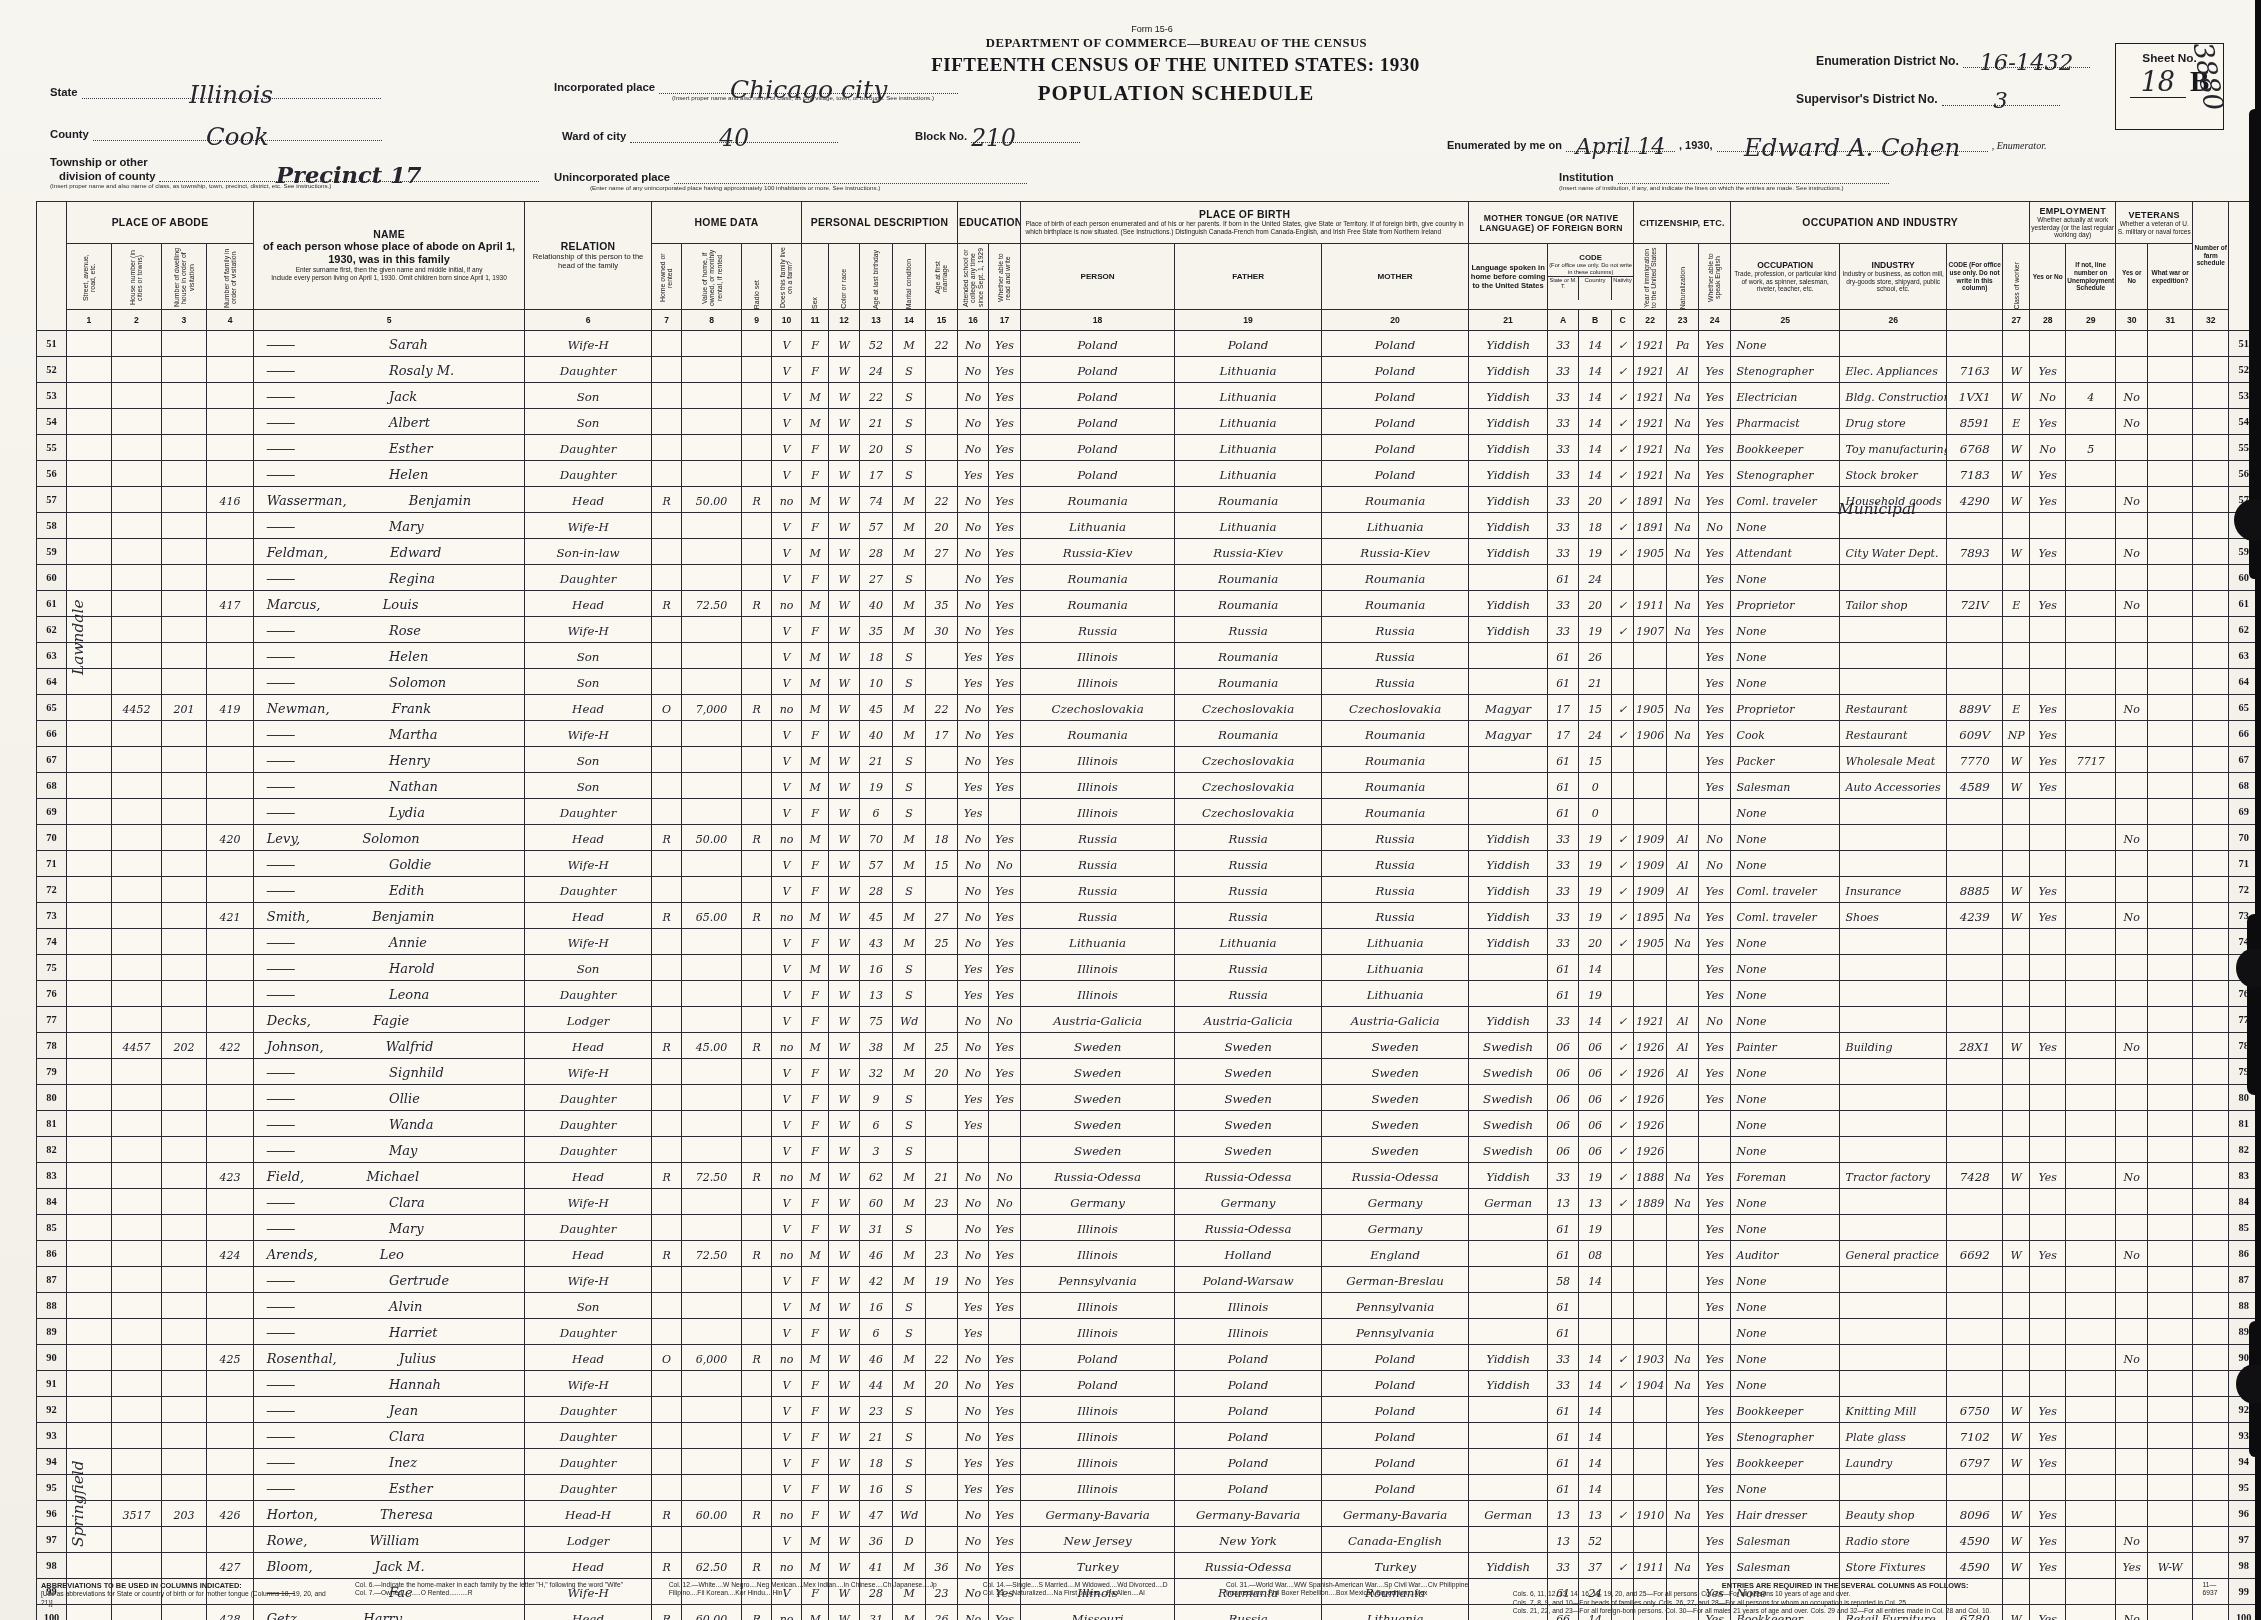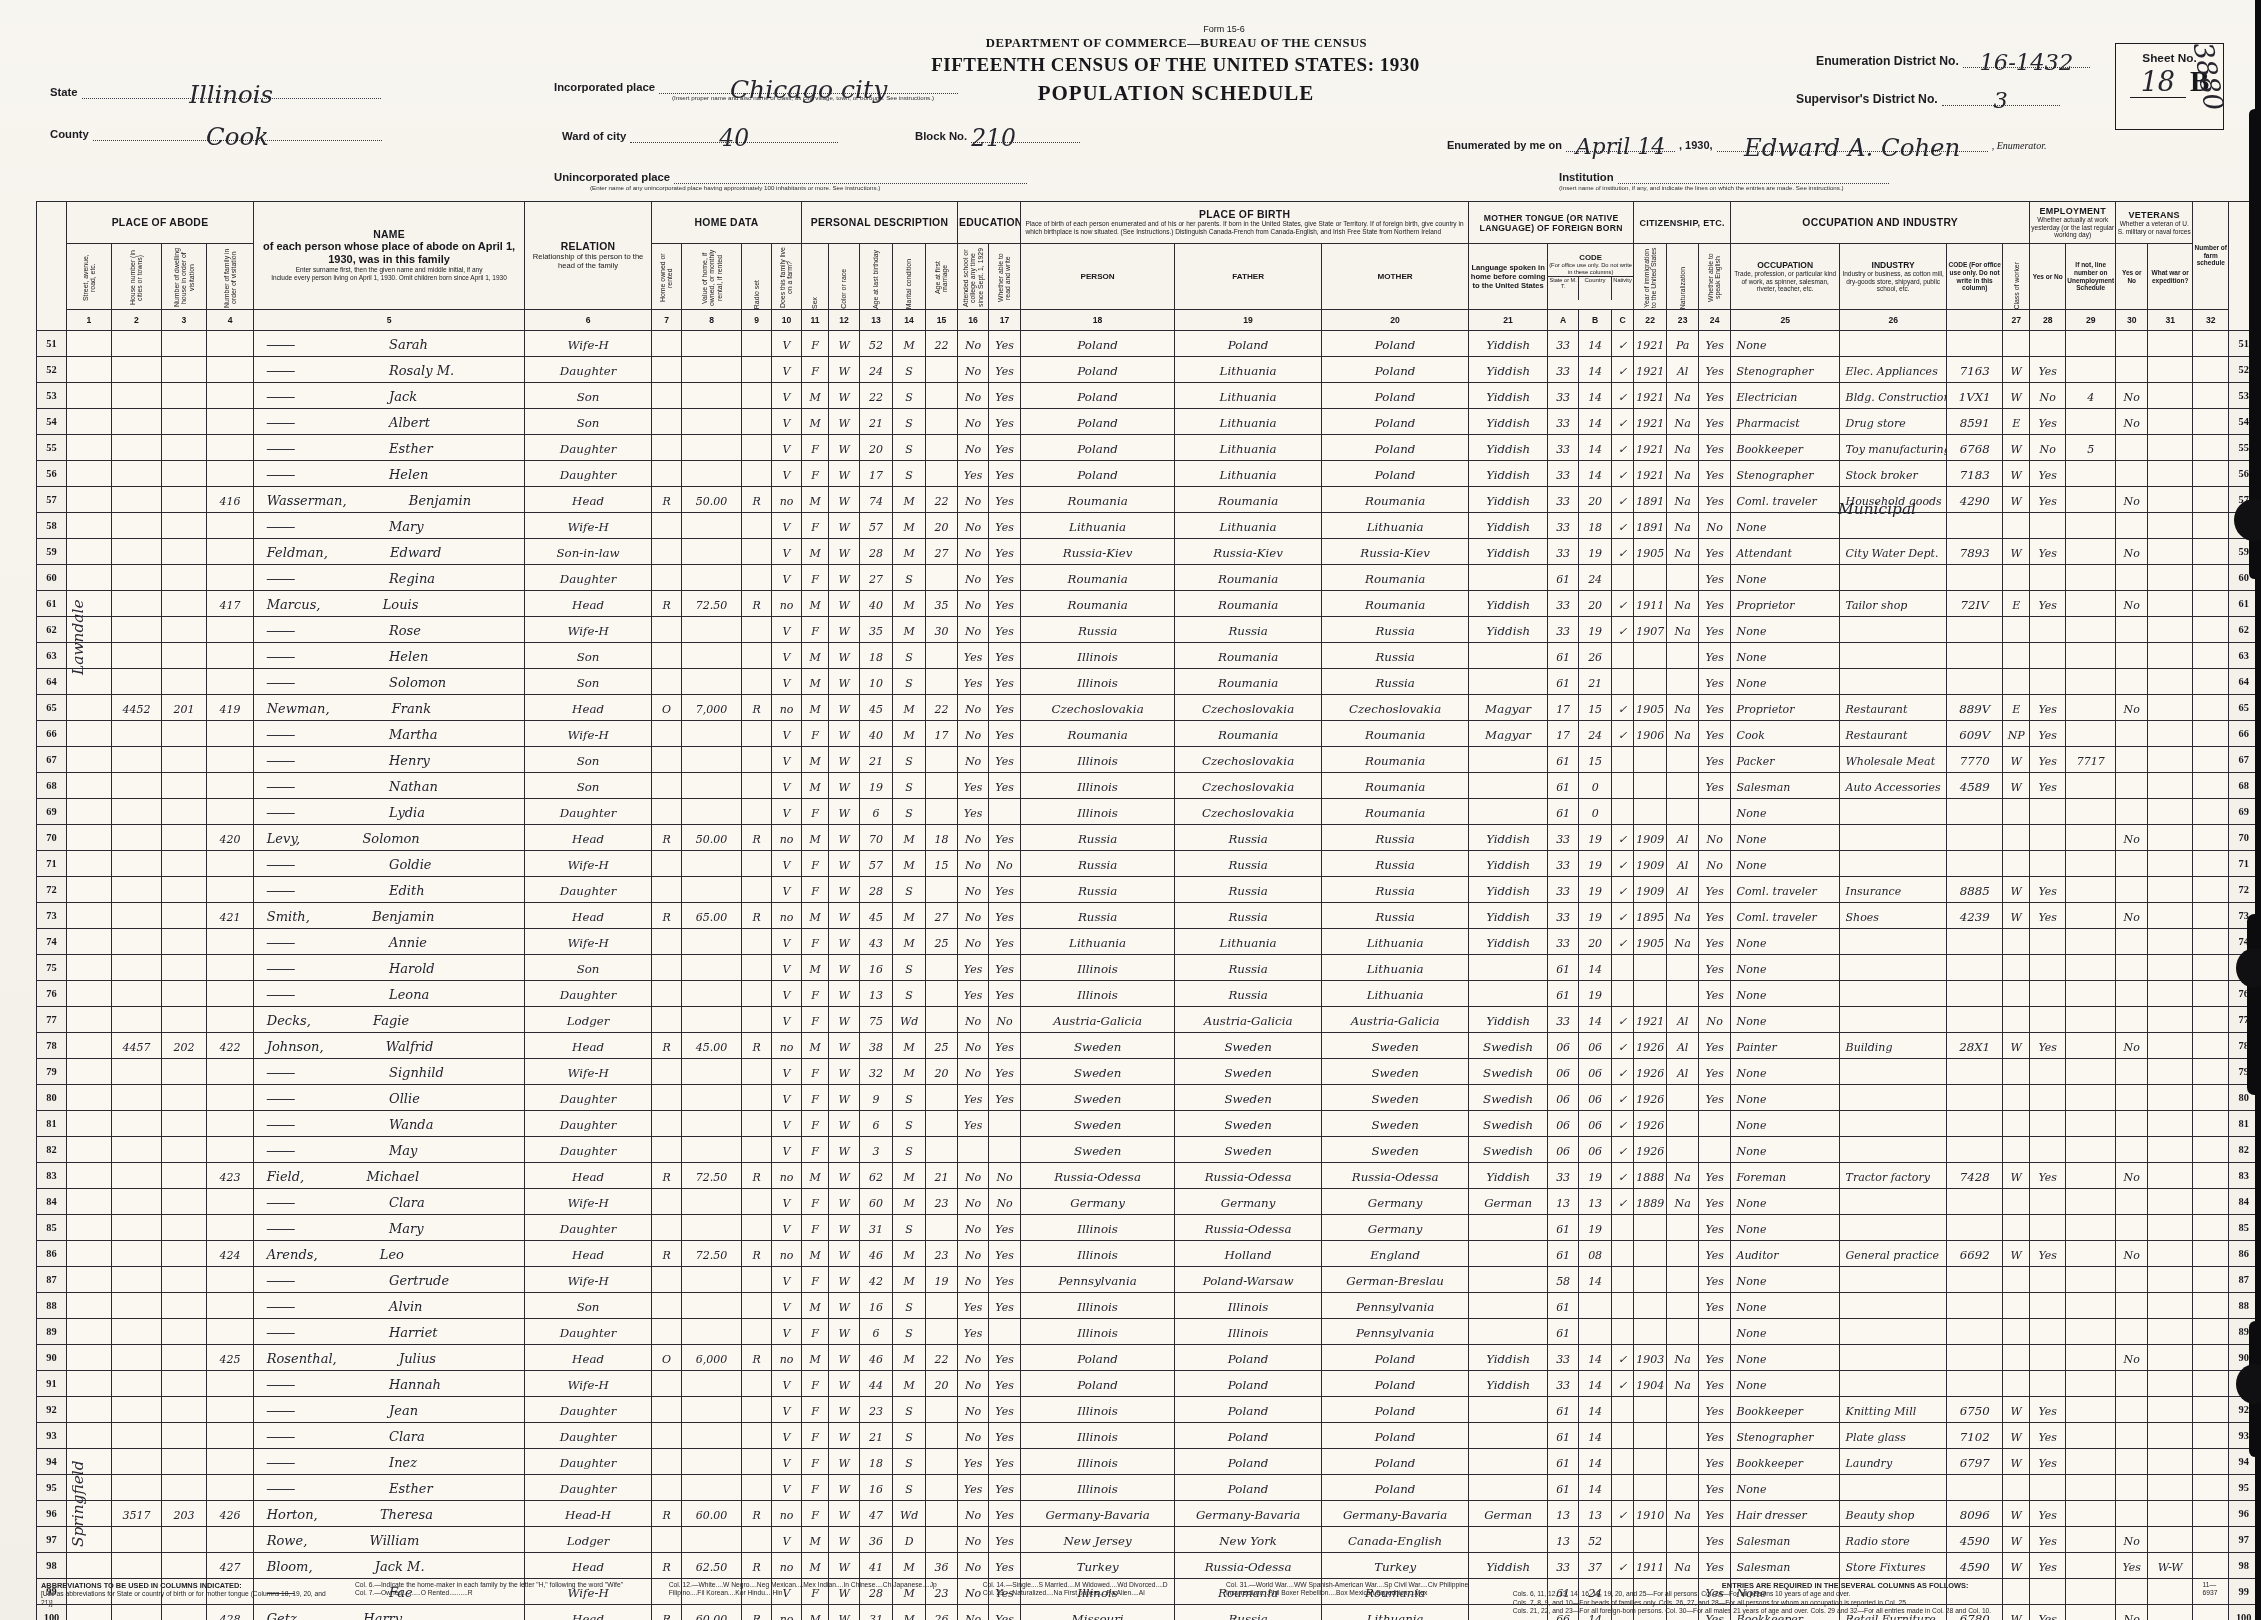--- a/index.html
+++ b/index.html
@@ -48,41 +48,49 @@
 <div class="abs" style="left:0;top:0;width:2262px;height:201px;">
 
   <div class="abs" style="left:50px;top:83px;">
     <span class="lbl">State</span>
     <span class="dots" style="width:299px;text-align:center;"><span class="hwv" style="font-size:24.4px;position:relative;top:-5.4px;">Illinois</span></span>
   </div>
   <div class="abs" style="left:50px;top:125px;">
     <span class="lbl">County</span>
     <span class="dots" style="width:289px;text-align:center;"><span class="hwv" style="font-size:24.4px;position:relative;top:-5.4px;">Cook</span></span>
   </div>
+  <div class="abs" style="left:50px;top:156px;width:651px;">
+    <div class="lbl" style="line-height:1.1;">
+      <span>Township or other</span><br>
+      <span style="padding-left:9px;">division of county</span>
+      <span class="dots" style="width:380px;text-align:center;"><span class="hwv" style="font-size:22.6px;position:relative;top:-5.4px;">Precinct 17</span></span>
+    </div>
+    <div class="sml">(Insert proper name and also name of class, as township, town, precinct, district, etc.   See instructions.)</div>
+  </div>
 
   <div class="abs" style="left:554px;top:78px;">
     <span class="lbl">Incorporated place</span>
     <span class="dots" style="width:299px;text-align:center;"><span class="hwv" style="font-size:25px;position:relative;top:-5.4px;">Chicago  city</span></span>
     <div class="sml" style="padding-left:118px;">(Insert proper name and also name of class, as city, village, town, or borough.   See instructions.)</div>
   </div>
   <div class="abs" style="left:554px;top:127px;margin-left:8px;">
     <span class="lbl">Ward of city</span>
     <span class="dots" style="width:208px;text-align:center;"><span class="hwv" style="font-size:23.5px;position:relative;top:-5.4px;">40</span></span>
   </div>
   <div class="abs" style="left:915px;top:127px;">
     <span class="lbl">Block No.</span>
     <span class="dots" style="width:109px;"><span class="hwv" style="font-size:23.5px;position:relative;top:-5.4px;">210</span></span>
   </div>
   <div class="abs" style="left:554px;top:168px;">
     <span class="lbl">Unincorporated place</span>
     <span class="dots" style="width:353px;"></span>
     <div class="sml" style="padding-left:36px;">(Enter name of any unincorporated place having approximately 100 inhabitants or more.   See instructions.)</div>
   </div>
 
-  <div class="abs ctr" style="left:1034px;top:23.5px;width:380px;font-size:9px;">Form 15-6</div>
+  <div class="abs ctr" style="left:962px;top:23.5px;width:380px;font-size:9px;">Form 15-6</div>
   <div class="abs ctr" style="left:896px;top:36px;width:561px;font-size:12.7px;font-weight:bold;font-family:'Liberation Serif',serif;letter-spacing:0.5px;">DEPARTMENT OF COMMERCE—BUREAU OF THE CENSUS</div>
   <div class="abs ctr" style="left:859px;top:54px;width:633px;font-size:19px;font-weight:bold;font-family:Liberation Serif, serif;letter-spacing:0.5px;">FIFTEENTH CENSUS OF THE UNITED STATES:  1930</div>
   <div class="abs ctr" style="left:950px;top:81px;width:452px;font-size:21px;font-weight:bold;font-family:'Liberation Serif',serif;letter-spacing:0.9px;">POPULATION SCHEDULE</div>
   <div class="abs" style="left:1559px;top:168px;">
     <span class="lbl">Institution</span>
     <span class="dots" style="width:271px;"></span>
     <div class="sml">(Insert name of institution, if any, and indicate the lines on which the entries are made.   See instructions.)</div>
   </div>
 
   <div class="abs" style="left:1796px;top:52px;padding-left:20px;">

